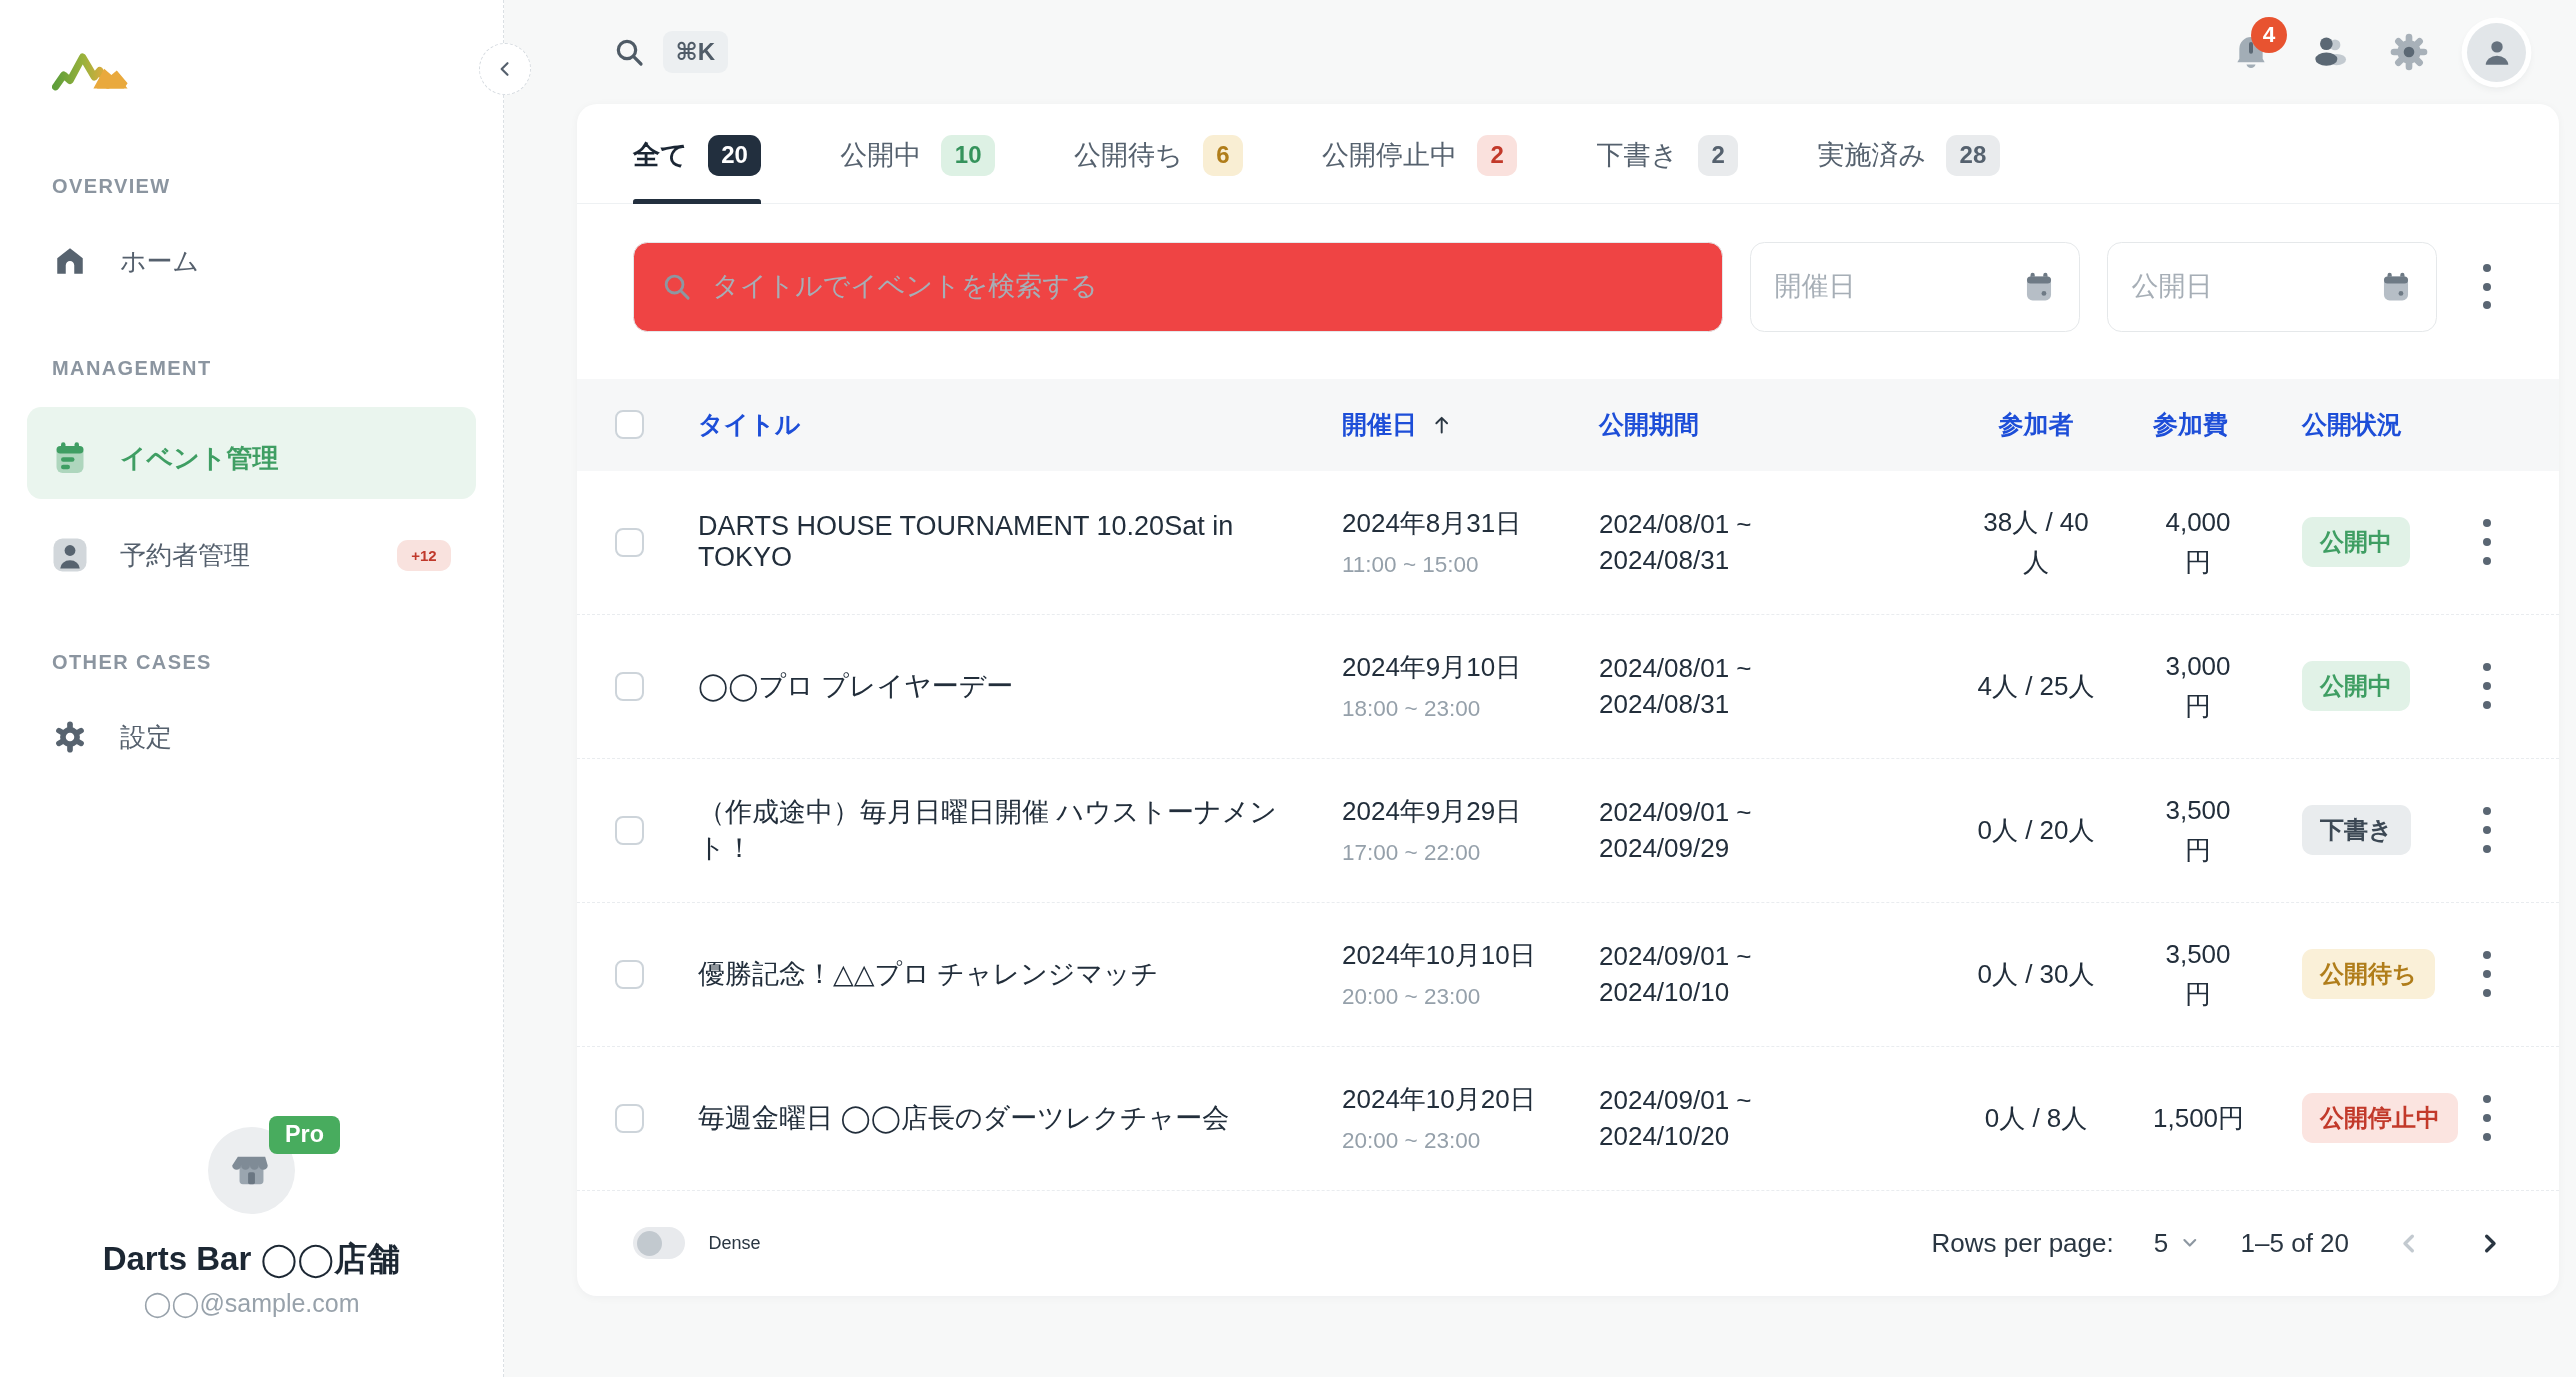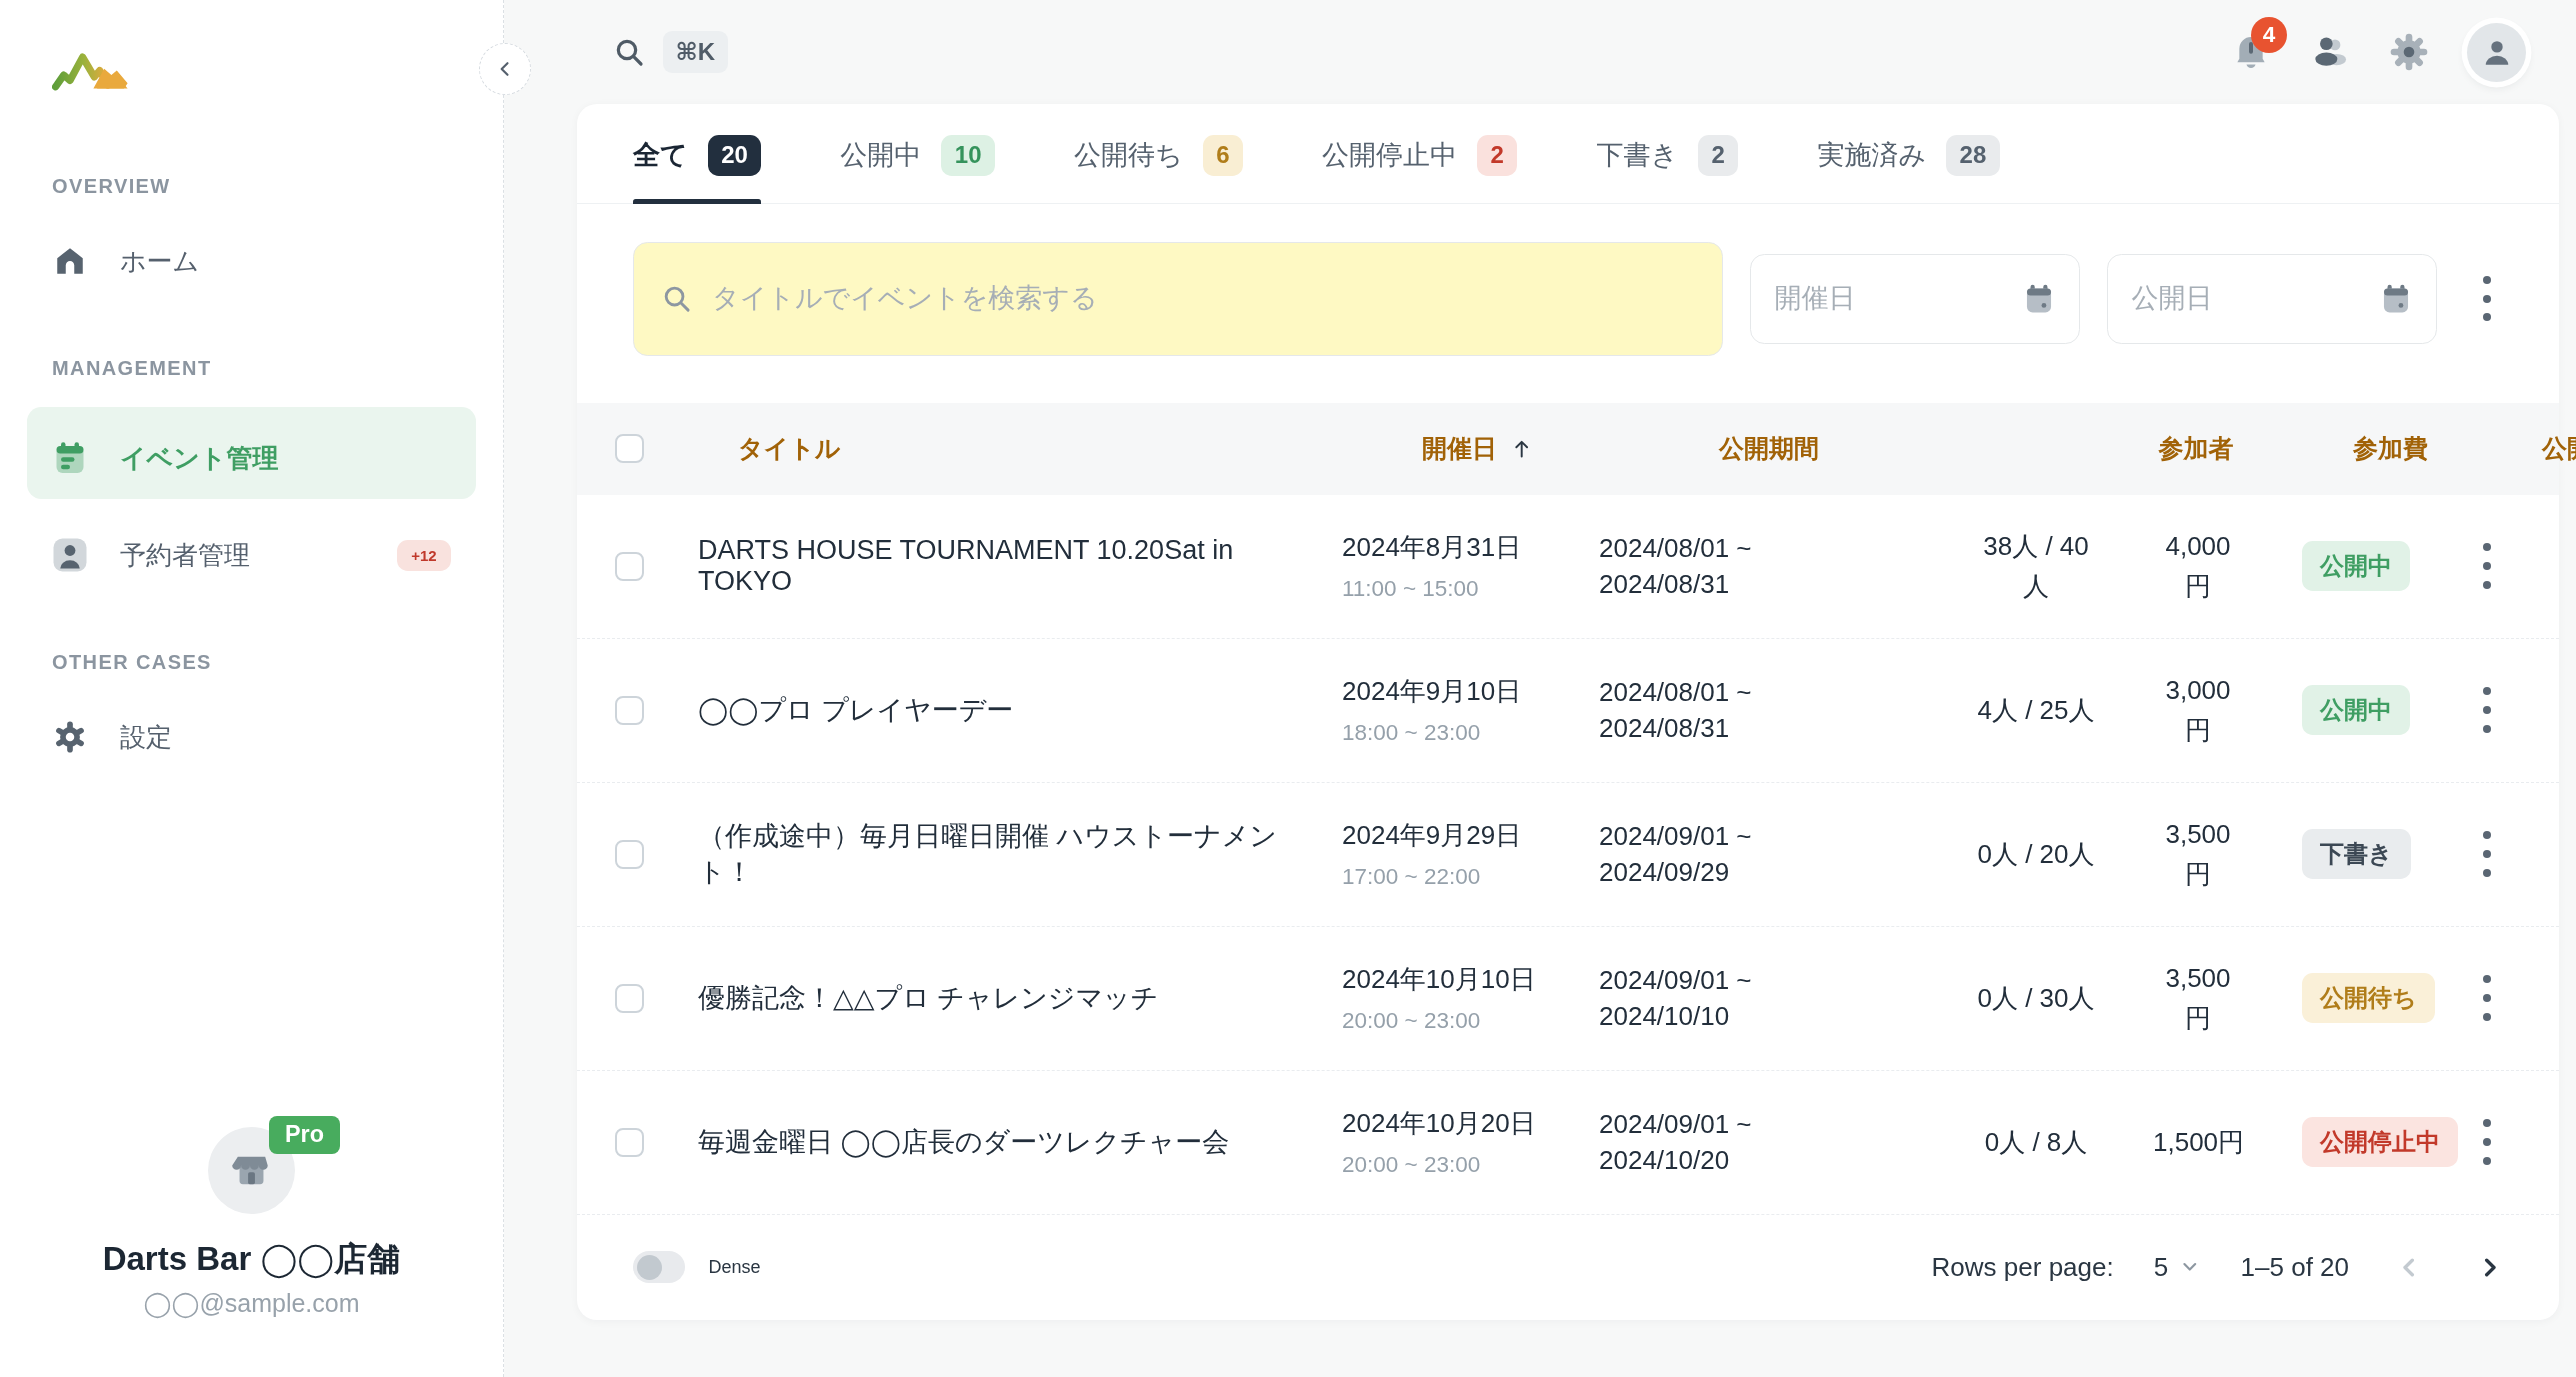--- a/index.html
+++ b/index.html
@@ -44,32 +44,32 @@
   .tab.active { color:#1b2634; font-weight:700; }
   .tab.active::after { content:""; position:absolute; left:0; right:0; bottom:-1.8px; height:5.4px; background:#222f3e; border-radius:2.7px 2.7px 0 0; }
   .tab-count { font-size:24px; font-weight:700; padding:6.3px 13.5px; border-radius:10.8px; }
   .tc-dark { background:#222f3e; color:#fff; }
   .tc-green { background:#ddf1e4; color:#35935c; }
   .tc-amber { background:#f9eed3; color:#b07d1a; }
   .tc-red { background:#fae1dd; color:#c2392a; }
   .tc-gray { background:#e9ebed; color:#55616e; }
 
   .filters { display:flex; align-items:center; gap:27px; padding:38px 50px 47px 56px; }
-  .search-field { flex:1; height:114px; border:1.8px solid #e5e8ea; border-radius:14.4px; display:flex; align-items:center; padding:0 27px; gap:20px; background:#fef9c3; }
+  .search-field { flex:1; height:90px; border:1.8px solid #e5e8ea; border-radius:14.4px; display:flex; align-items:center; padding:0 27px; gap:20px; background:#ef4444; }
   .search-field input { border:none; outline:none; flex:1; font-size:27px; color:#222e3b; font-family:inherit; background:transparent; }
   .search-field input::placeholder { color:#a6aeb6; }
   .date-field { width:330px; height:90px; border:1.8px solid #e5e8ea; border-radius:14.4px; display:flex; align-items:center; padding:0 23.4px; background:#fff; }
   .date-field input { border:none; outline:none; flex:1; font-size:27px; color:#222e3b; font-family:inherit; background:transparent; min-width:0; }
   .date-field input::placeholder { color:#a6aeb6; }
   .kebab { width:45px; display:flex; flex-direction:column; align-items:center; gap:10.8px; cursor:pointer; padding:9px 0; }
   .kebab i { width:8px; height:8px; border-radius:50%; background:#5a6673; display:block; }
 
   
   .tgrid { display:grid; grid-template-columns:83px 644px 257px 356px 162px 135px 203px 54px; align-items:center; padding:0 50px 0 38px; }
-  .thead { background:#f6f7f8; height:92px; font-size:25px; font-weight:700; color:#a16207;gap:40px; }
+  .thead { background:#f6f7f8; height:92px; font-size:25px; font-weight:700; color:#1d4ed8; }
   .th-date { display:flex; align-items:center; gap:12.6px; }
   .cell-participants { text-align:center; }
   .cell-fee { padding-left:36px; }
   .cell-status { padding-left:50px; }
   .cell-kebab { justify-self:end; }
 
   .trow { height:144px; border-bottom:1.8px dashed #e9ecef; font-size:26px; color:#222e3b; }
   .trow:last-of-type { border-bottom:none; }
   .row-title { font-size:27px; padding-right:27px; }
   .d-main { margin-bottom:10.8px; }

